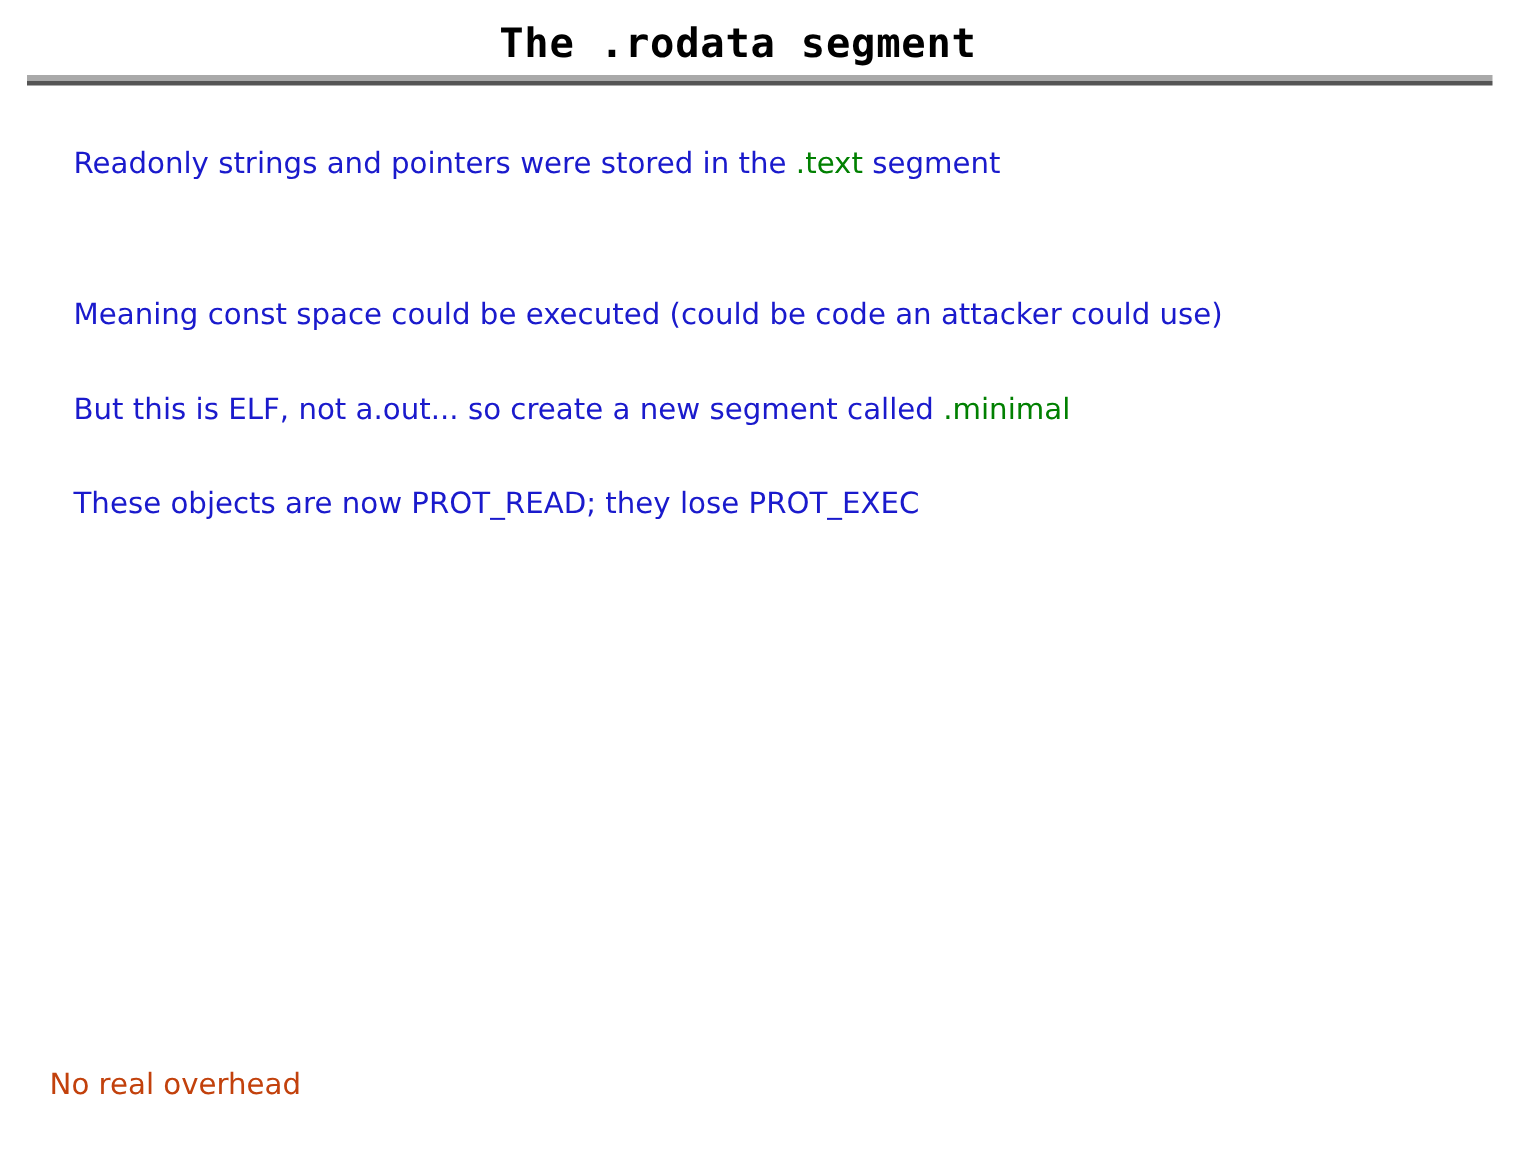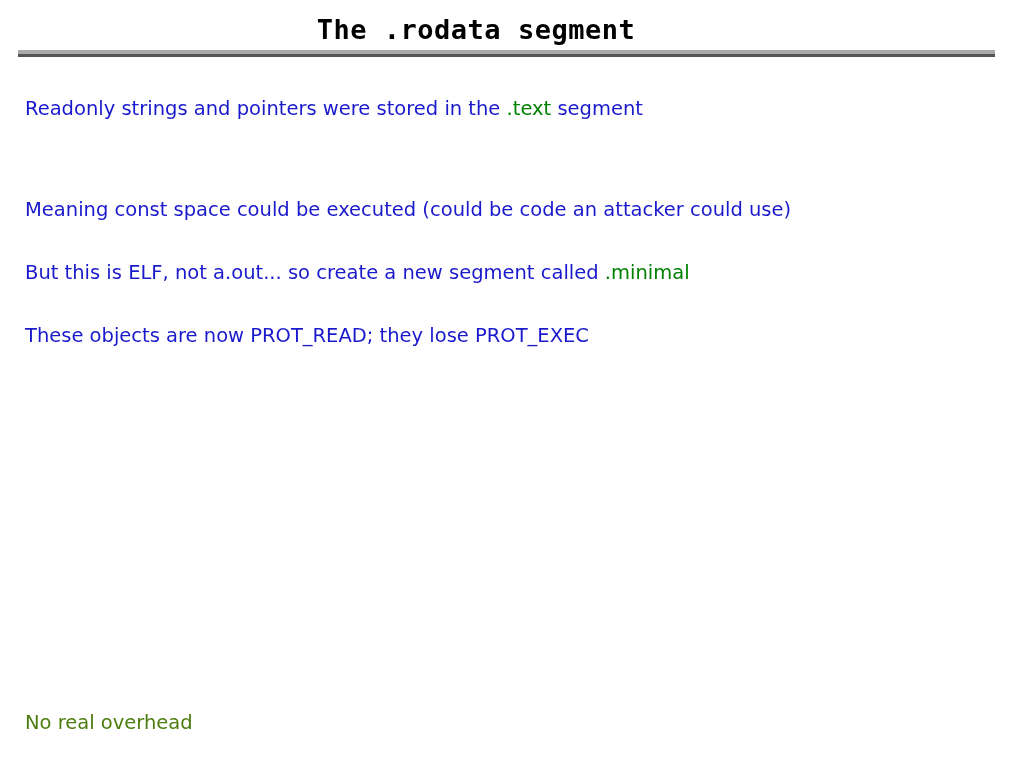--- a/index.html
+++ b/index.html
@@ -12,21 +12,21 @@
     background: #ffffff;
     font-family: "DejaVu Sans", sans-serif;
     overflow: hidden;
     position: relative;
   }
 
   
   .slide-title {
     position: absolute;
     top: 14px;
-    left: 0;
+    left: 16px;
     width: 952px;
     text-align: center;
     font-family: "DejaVu Sans Mono", monospace;
     font-weight: bold;
     font-size: 27px;
     letter-spacing: 0.5px;
     color: #000000;
     white-space: pre;
   }
 
@@ -54,38 +54,39 @@
     top: 96px;
     width: 975px;
   }
 
   .line {
     font-family: "DejaVu Sans", sans-serif;
     font-size: 19.5px;
     color: #1a1acc;
     line-height: 26px;
     white-space: pre-wrap;
+    margin-left: 24px;
   }
 
   .line.blue   { color: #1a1acc; }
   .line.indent { margin-left: 21px; }
 
   .green { color: #018001; }
 
   
   .gap-1 { height: 37px; }
   .gap-2 { height: 38px; }
 
   .tail-red {
     position: absolute;
-    left: 25px;
+    left: 33px;
     top: 710px;
     font-family: "DejaVu Sans", sans-serif;
     font-size: 19.5px;
-    color: #4d7c0f;
+    color: #c2410c;
     line-height: 26px;
     white-space: pre;
   }
 </style>
 </head>
 <body>
 
 <div class="slide-title">The .rodata segment</div>
 
 <div class="title-rule">

